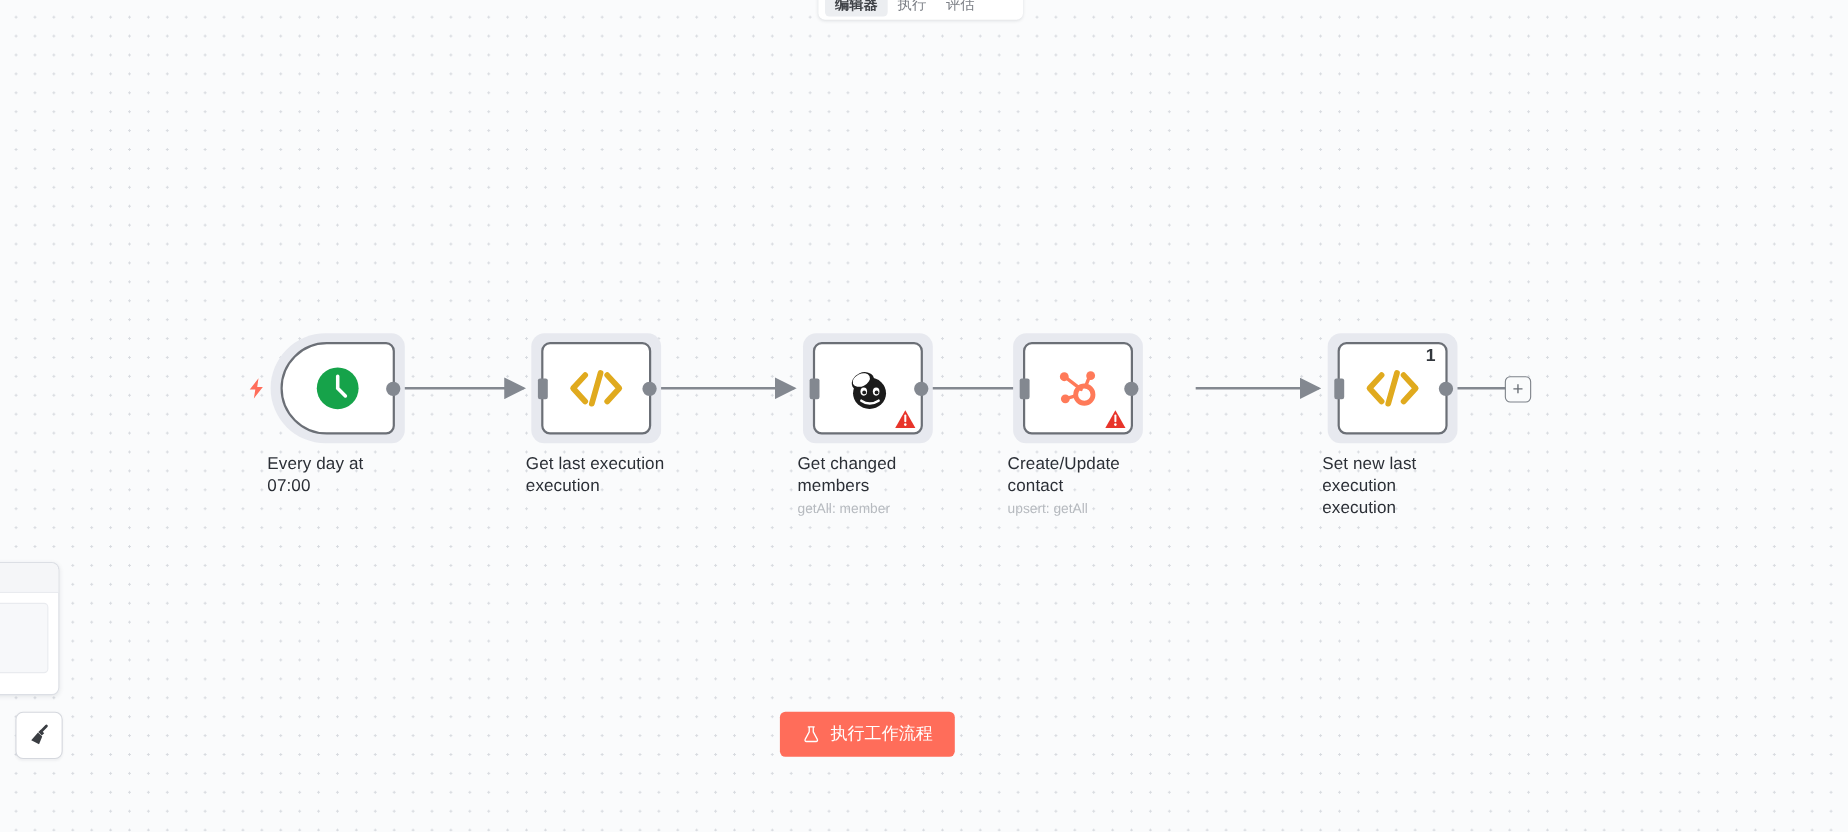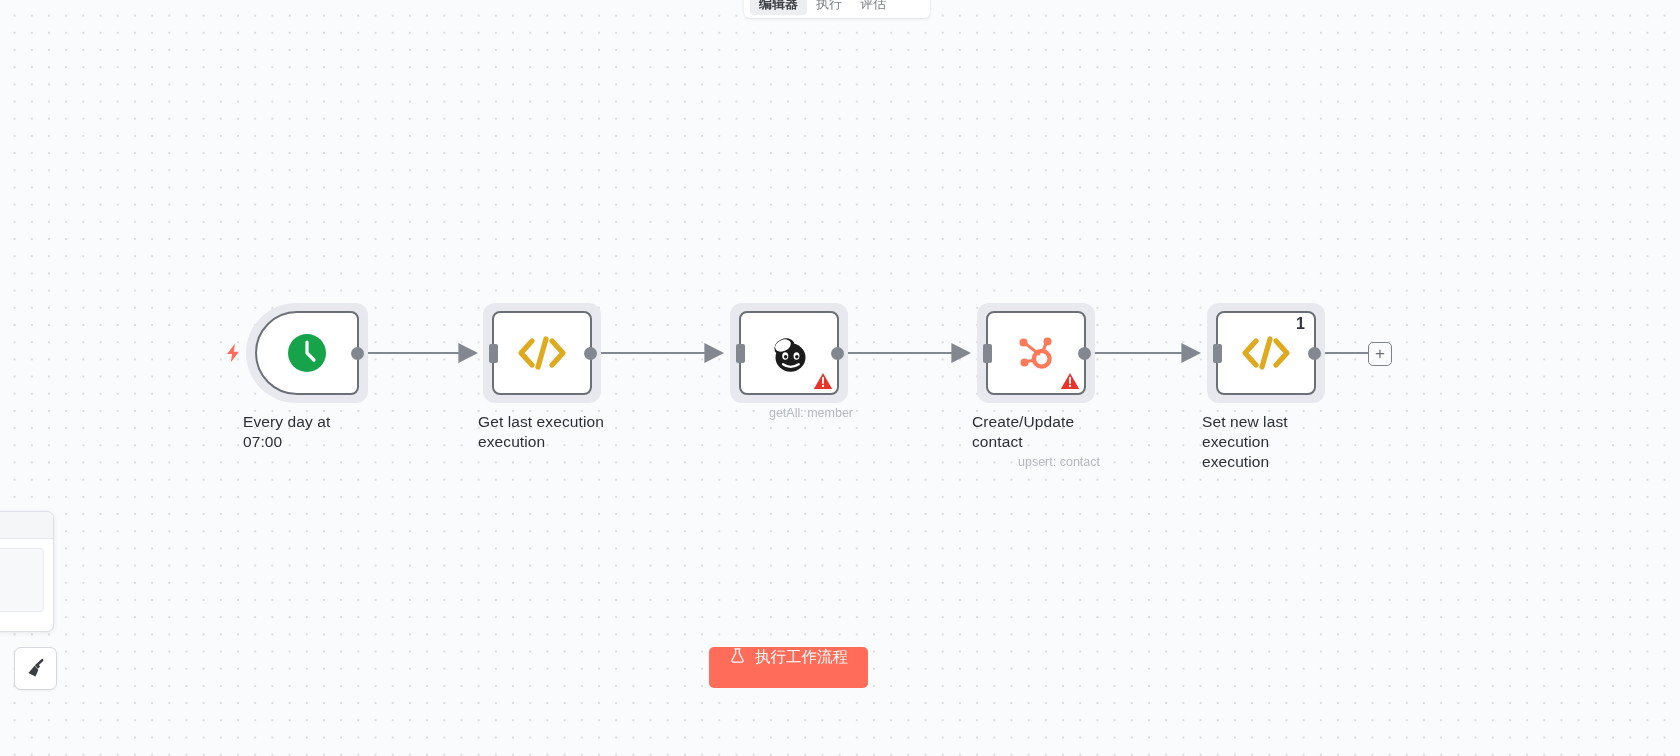--- a/index.html
+++ b/index.html
@@ -93,21 +93,21 @@
 
   .node-title {
     margin-top: 9px;
     font-size: 15.5px;
     color: #2b2f36;
     line-height: 20px;
     letter-spacing: .1px;
   }
   .node-sub {
     margin-top: 2px;
-    text-align: right;
+    text-align: left;
     font-size: 12.5px;
     color: #b6babf;
     line-height: 16px;
   }
 
   
   .run-badge {
     position: absolute;
     top: 3px;
     right: 9px;
@@ -188,20 +188,21 @@
     top: 647px;
     height: 41px;
     padding: 0 20px;
     background: #ff6d5a;
     border: none;
     border-radius: 5px;
     color: #ffffff;
     font-size: 15.5px;
     font-family: "Liberation Sans", sans-serif;
     display: flex;
+    align-items: center;
     gap: 9px;
     cursor: pointer;
     z-index: 30;
   }
 
   
   #left-panel {
     position: absolute;
     left: -52px;
     top: 511px;
@@ -316,24 +317,25 @@
         </svg>
         <svg class="warn" viewBox="0 0 24 24">
           <path d="M12 2.4 L23 21.6 H1 Z" fill="#e8342a"></path>
           <path d="M12 8 V14.4" stroke="#ffffff" stroke-width="2.2" stroke-linecap="round"></path>
           <circle cx="12" cy="18" r="1.4" fill="#ffffff"></circle>
         </svg>
         <div class="plug-in"></div>
         <div class="dot-out"></div>
       </div>
     </div>
+    <div class="node-title">Get changed members</div>
     <div class="node-sub">getAll: member</div>
   </div>
 
-  <div class="node-wrap" style="left:972px; top:303px;">
+  <div class="node-wrap" style="left:916px; top:303px;">
     <div class="node-halo">
       <div class="node-box">
         <svg width="46" height="46" viewBox="0 0 48 48">
           <circle cx="30" cy="30" r="8.2" fill="none" stroke="#ff7a59" stroke-width="4.6"></circle>
           <circle cx="11" cy="13" r="4.2" fill="#ff7a59"></circle>
           <circle cx="36" cy="12" r="4.2" fill="#ff7a59"></circle>
           <circle cx="12" cy="34" r="4.2" fill="#ff7a59"></circle>
           <path d="M14 15 L27 25" stroke="#ff7a59" stroke-width="3.2" stroke-linecap="round"></path>
           <path d="M34 15 L31.5 21.5" stroke="#ff7a59" stroke-width="3.2" stroke-linecap="round"></path>
           <path d="M15 33 L22.5 31" stroke="#ff7a59" stroke-width="3.2" stroke-linecap="round"></path>
@@ -341,21 +343,21 @@
         <svg class="warn" viewBox="0 0 24 24">
           <path d="M12 2.4 L23 21.6 H1 Z" fill="#e8342a"></path>
           <path d="M12 8 V14.4" stroke="#ffffff" stroke-width="2.2" stroke-linecap="round"></path>
           <circle cx="12" cy="18" r="1.4" fill="#ffffff"></circle>
         </svg>
         <div class="plug-in"></div>
         <div class="dot-out"></div>
       </div>
     </div>
     <div class="node-title">Create/Update contact</div>
-    <div class="node-sub">upsert: contact</div>
+    <div class="node-sub">upsert: getAll</div>
   </div>
 
   <div class="node-wrap" style="left:1202px; top:303px;">
     <div class="node-halo">
       <div class="node-box">
         <div class="run-badge">1</div>
         <svg width="52" height="36" viewBox="0 0 52 36">
           <path d="M16 6 L5 18 L16 30" stroke="#e0aa1e" stroke-width="5.2" fill="none" stroke-linecap="round" stroke-linejoin="round"></path>
           <path d="M36 6 L47 18 L36 30" stroke="#e0aa1e" stroke-width="5.2" fill="none" stroke-linecap="round" stroke-linejoin="round"></path>
           <path d="M30 4 L22 32" stroke="#e0aa1e" stroke-width="5.2" fill="none" stroke-linecap="round"></path>

